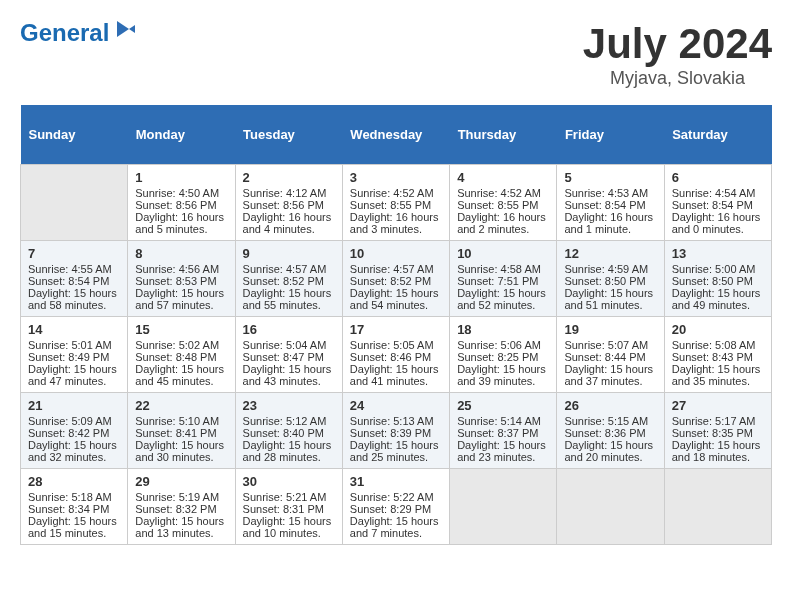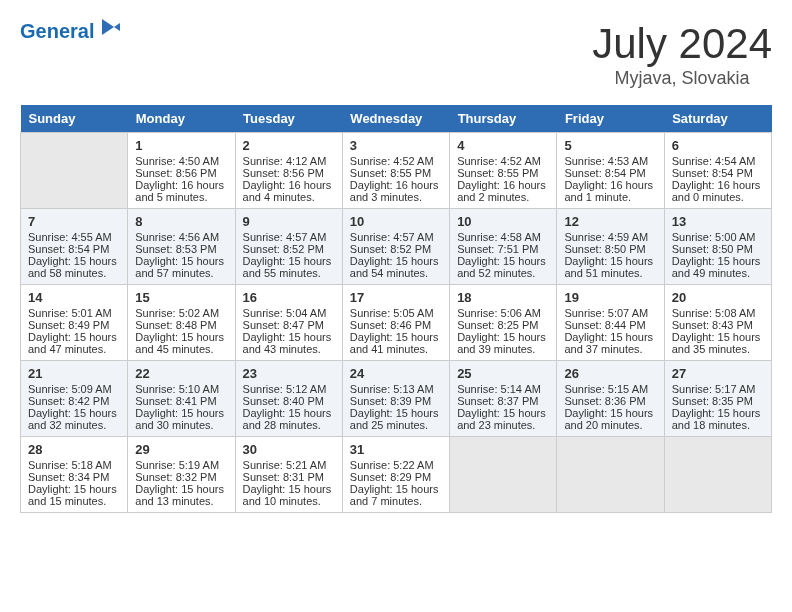--- a/index.html
+++ b/index.html
@@ -14,57 +14,57 @@
       display: flex;
       justify-content: space-between;
       align-items: flex-start;
       margin-bottom: 16px;
     }
     .logo {
       display: flex;
       align-items: center;
     }
     .logo-text {
-      font-size: 20px;
+      font-size: 24px;
       font-weight: bold;
       color: #333;
       line-height: 1.1;
     }
     .logo-text span {
       color: #1a6ab1;
     }
     .logo-icon {
       width: 24px;
       height: 24px;
       margin-left: 2px;
       margin-top: -4px;
     }
     .title-block {
       text-align: right;
     }
     .month-title {
       font-size: 42px;
       color: #333;
-      font-weight: normal;
+      font-weight: bold;
     }
     .location {
       font-size: 18px;
       color: #555;
       text-align: center;
     }
     table {
       width: 100%;
       border-collapse: collapse;
       table-layout: fixed;
     }
     thead tr th {
       background: #2e6db4;
       color: #fff;
       text-align: left;
-      padding: 6px 8px;
+      padding: 22px 8px;
       font-size: 13px;
       font-weight: bold;
     }
     tbody tr td {
       border: 1px solid #ccc;
       vertical-align: top;
       padding: 5px 7px;
       font-size: 11px;
       color: #333;
       min-height: 80px;

